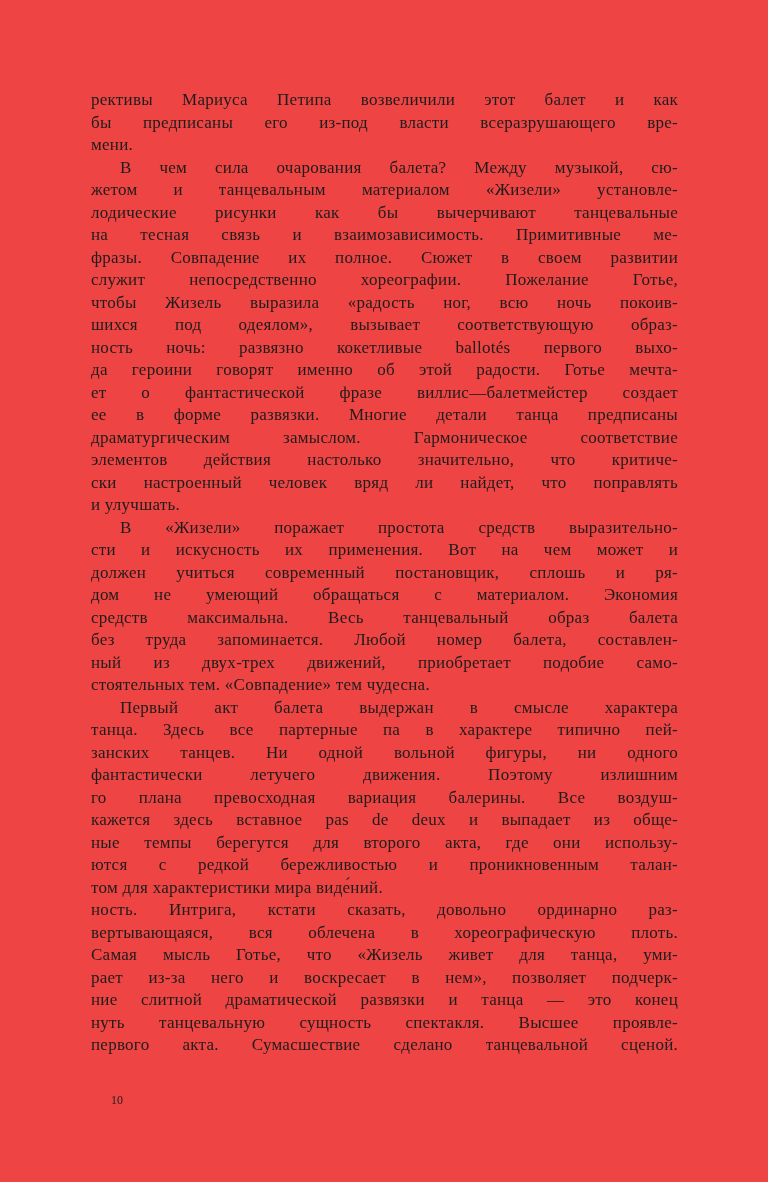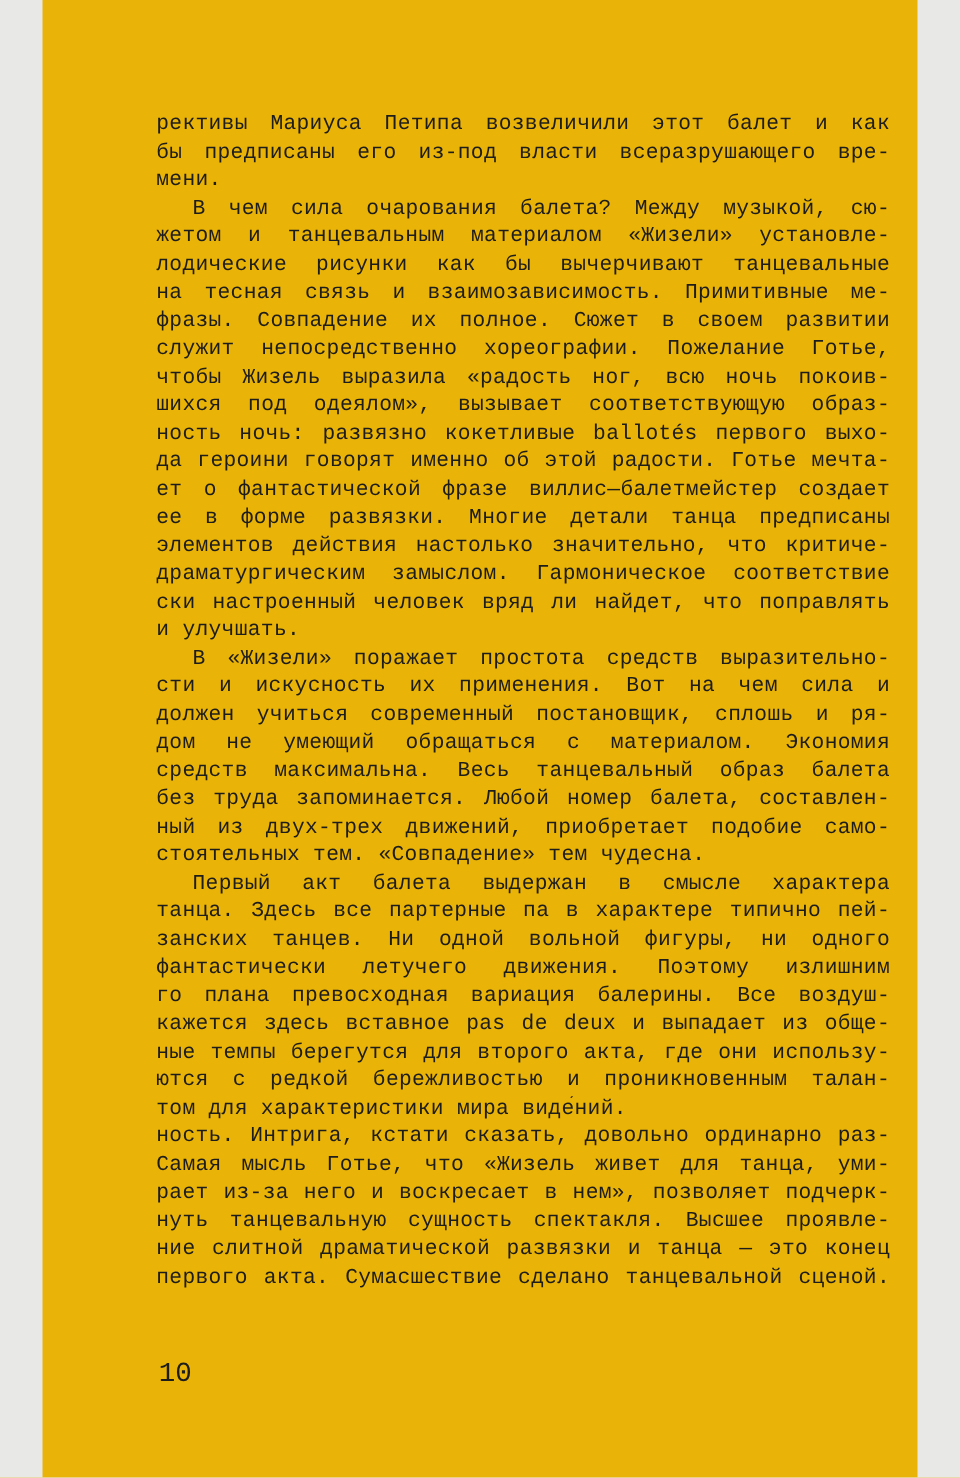--- a/index.html
+++ b/index.html
@@ -2,26 +2,26 @@
 <html lang="ru"><head>
 <meta charset="utf-8">
 <style>
   html, body {
     margin: 0;
     padding: 0;
     background: #e8e8e6;
   }
   .page {
     position: relative;
-    width: 700px;
+    width: 768px;
     height: 1182px;
     margin: 0 auto;
-    background: #eab308;
+    background: #ef4444;
     overflow: hidden;
-    font-family: Liberation Mono, monospace;
+    font-family: Liberation Serif, serif;
     color: #1d1d1b;
   }
   .text-block {
     position: absolute;
     left: 91px;
     top: 89px;
     width: 587px;
     font-size: 17px;
     line-height: 22.5px;
     letter-spacing: 0.015em;
@@ -35,23 +35,23 @@
     overflow: hidden;
   }
   .ln.end {
     text-align-last: left;
   }
   .ln.ind {
     text-indent: 29px;
   }
   .page-number {
     position: absolute;
-    left: 93px;
+    left: 111px;
     top: 1089px;
-    font-size: 22px;
+    font-size: 12px;
     line-height: 22px;
     color: #1d1d1b;
   }
 </style>
 </head>
 <body>
 
 <div class="page">
   <div class="text-block">
 
@@ -67,29 +67,29 @@
       <div class="ln">лодические рисунки как бы вычерчивают танцевальные</div>
       <div class="ln">на тесная связь и взаимозависимость. Примитивные ме-</div>
       <div class="ln">фразы. Совпадение их полное. Сюжет в своем развитии</div>
       <div class="ln">служит непосредственно хореографии. Пожелание Готье,</div>
       <div class="ln">чтобы Жизель выразила «радость ног, всю ночь покоив-</div>
       <div class="ln">шихся под одеялом», вызывает соответствующую образ-</div>
       <div class="ln">ность ночь: развязно кокетливые ballotés первого выхо-</div>
       <div class="ln">да героини говорят именно об этой радости. Готье мечта-</div>
       <div class="ln">ет о фантастической фразе виллис—балетмейстер создает</div>
       <div class="ln">ее в форме развязки. Многие детали танца предписаны</div>
+      <div class="ln">драматургическим замыслом. Гармоническое соответствие</div>
       <div class="ln">элементов действия настолько значительно, что критиче-</div>
-      <div class="ln">драматургическим замыслом. Гармоническое соответствие</div>
       <div class="ln">ски настроенный человек вряд ли найдет, что поправлять</div>
       <div class="ln end">и улучшать.</div>
     </div>
 
     <div class="para">
       <div class="ln ind">В «Жизели» поражает простота средств выразительно-</div>
-      <div class="ln">сти и искусность их применения. Вот на чем сила и</div>
+      <div class="ln">сти и искусность их применения. Вот на чем может и</div>
       <div class="ln">должен учиться современный постановщик, сплошь и ря-</div>
       <div class="ln">дом не умеющий обращаться с материалом. Экономия</div>
       <div class="ln">средств максимальна. Весь танцевальный образ балета</div>
       <div class="ln">без труда запоминается. Любой номер балета, составлен-</div>
       <div class="ln">ный из двух-трех движений, приобретает подобие само-</div>
       <div class="ln end">стоятельных тем. «Совпадение» тем чудесна.</div>
     </div>
 
     <div class="para">
       <div class="ln ind">Первый акт балета выдержан в смысле характера</div>
@@ -98,23 +98,24 @@
       <div class="ln">фантастически летучего движения. Поэтому излишним</div>
       <div class="ln">го плана превосходная вариация балерины. Все воздуш-</div>
       <div class="ln">кажется здесь вставное pas de deux и выпадает из обще-</div>
       <div class="ln">ные темпы берегутся для второго акта, где они использу-</div>
       <div class="ln">ются с редкой бережливостью и проникновенным талан-</div>
       <div class="ln end">том для характеристики мира виде́ний.</div>
     </div>
 
     <div class="para">
       <div class="ln">ность. Интрига, кстати сказать, довольно ординарно раз-</div>
+      <div class="ln">вертывающаяся, вся облечена в хореографическую плоть.</div>
       <div class="ln">Самая мысль Готье, что «Жизель живет для танца, уми-</div>
       <div class="ln">рает из-за него и воскресает в нем», позволяет подчерк-</div>
+      <div class="ln">ние слитной драматической развязки и танца — это конец</div>
       <div class="ln">нуть танцевальную сущность спектакля. Высшее проявле-</div>
-      <div class="ln">ние слитной драматической развязки и танца — это конец</div>
       <div class="ln">первого акта. Сумасшествие сделано танцевальной сценой.</div>
     </div>
 
   </div>
 
   <div class="page-number">10</div>
 </div>
 
 </body></html>

